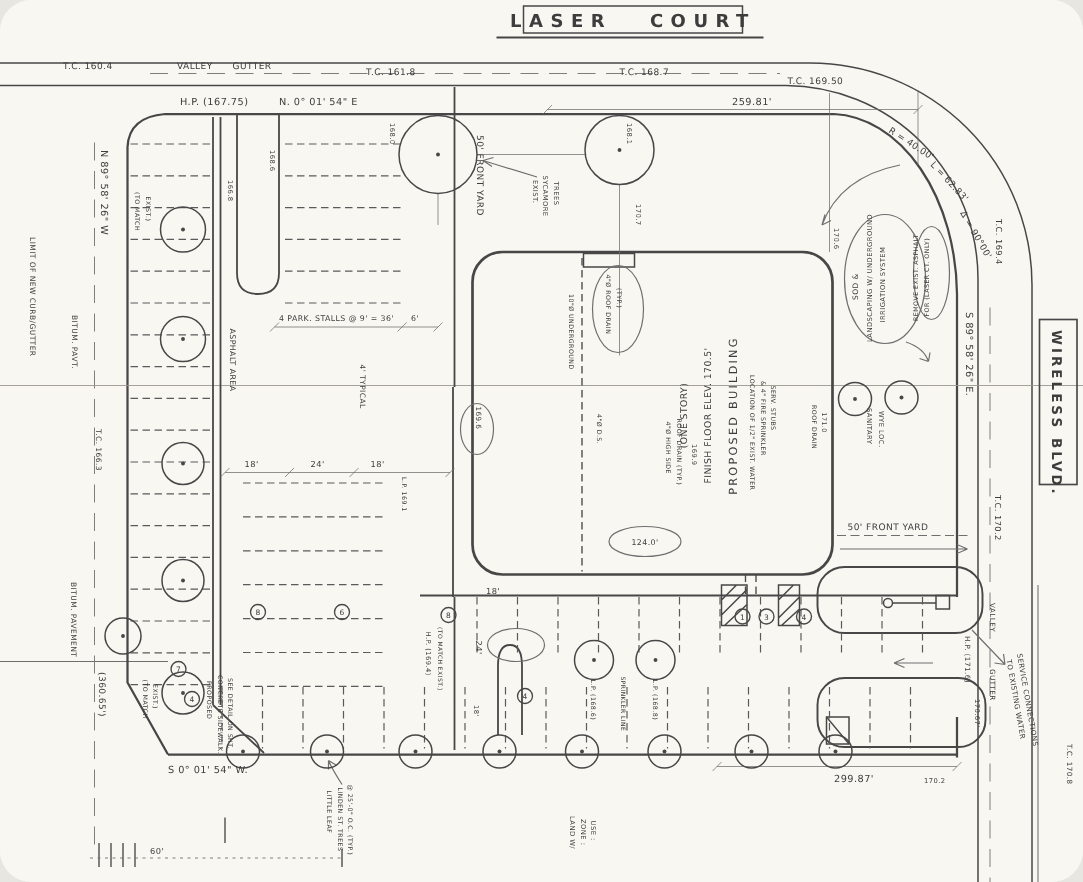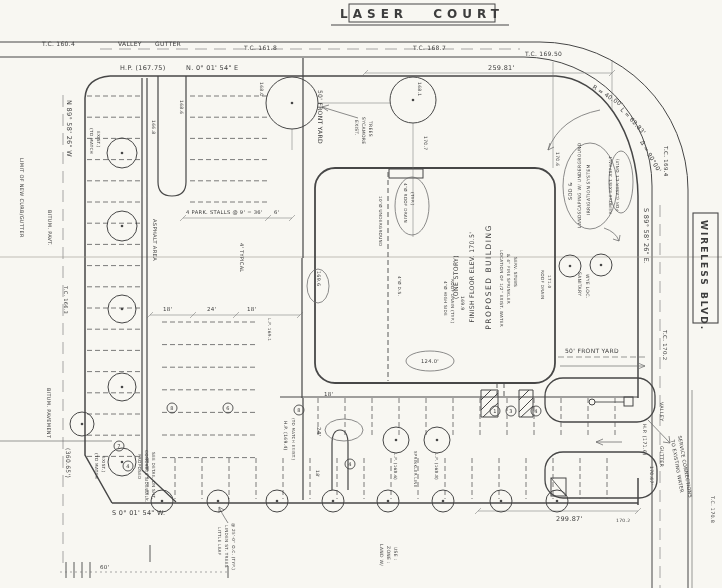--- a/index.html
+++ b/index.html
@@ -1,16 +1,16 @@
 <!DOCTYPE html>
 <html><head>
 <meta charset="utf-8">
 <style>
   html,body{margin:0;padding:0;background:#e8e6e0;}
-  .sheet{position:relative;width:722px;height:588px;background:#f8f7f2;overflow:hidden;}
+  .sheet{position:relative;width:722px;height:588px;background:#f8f7f2;overflow:hidden;border-radius:21px;}
   svg{display:block;}
   svg text{font-family:"DejaVu Sans",sans-serif;fill:#3d3d3d;letter-spacing:.3px;}
   .title-text{font-weight:bold;letter-spacing:5px;word-spacing:16px;}
   .street-text{font-weight:bold;letter-spacing:2px;}
   .bldg-main{letter-spacing:1.5px;}
   .ink{stroke:#474747;fill:none;}
   .ink-light{stroke:#6f6f6f;fill:none;}
 </style>
 </head>
 <body>

